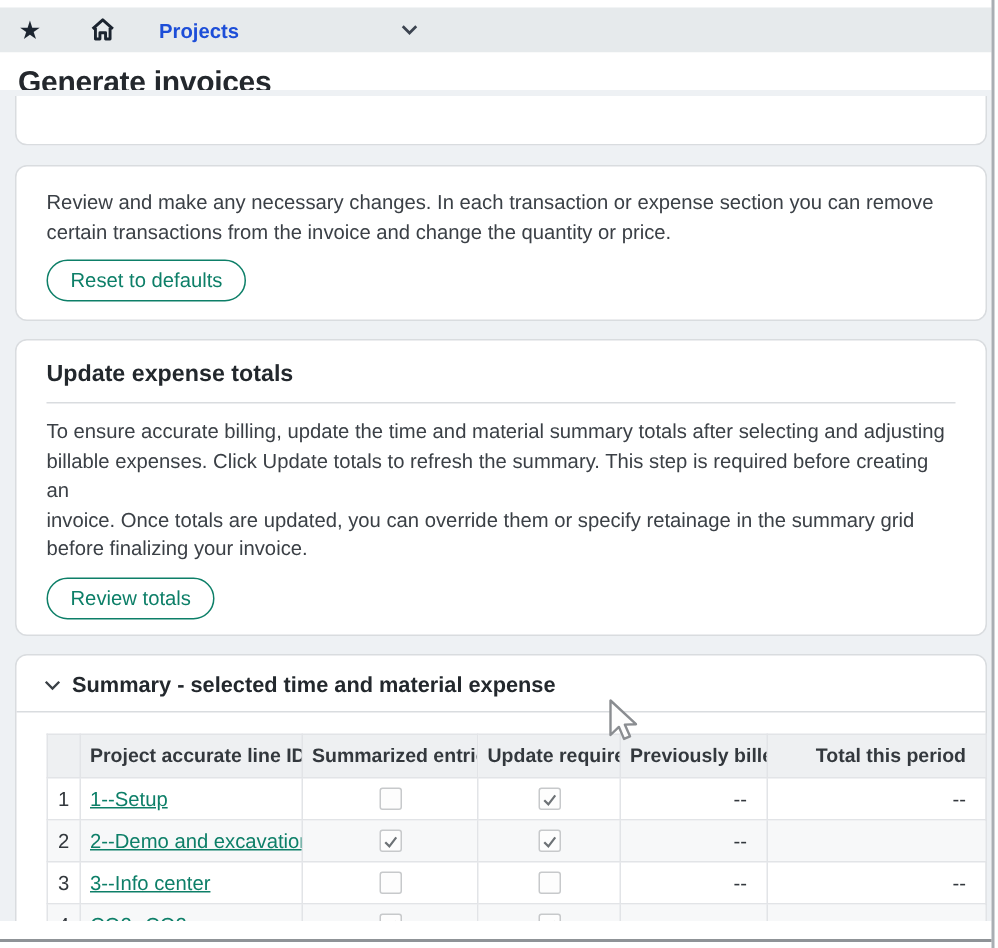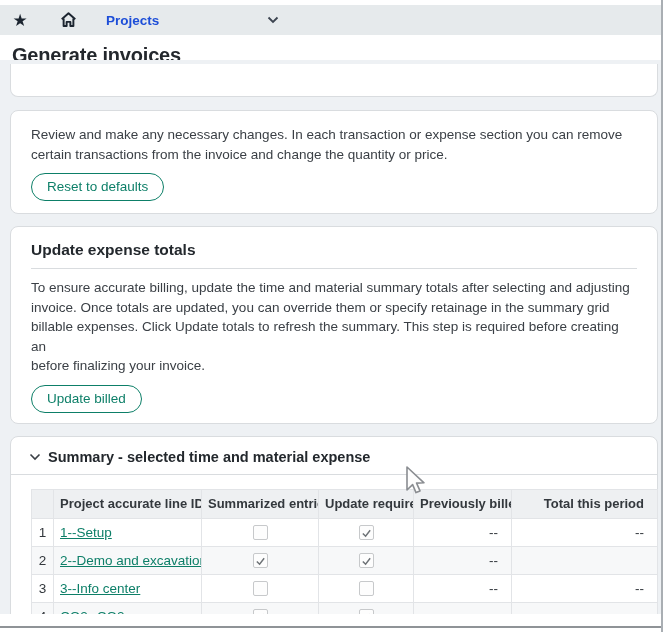--- a/index.html
+++ b/index.html
@@ -99,25 +99,25 @@
           <div>Review and make any necessary changes. In each transaction or expense section you can remove</div>
           <div>certain transactions from the invoice and change the quantity or price.</div>
         </div>
       <button class="pill-btn">Reset to defaults</button>
     </div>
 
     <div class="card card-update">
       <div class="section-heading">Update expense totals</div>
       <div class="para">
           <div>To ensure accurate billing, update the time and material summary totals after selecting and adjusting</div>
+          <div>billable expenses. Click Update totals to refresh the summary. This step is required before creating an</div>
           <div>invoice. Once totals are updated, you can override them or specify retainage in the summary grid</div>
-          <div>billable expenses. Click Update totals to refresh the summary. This step is required before creating an</div>
           <div>before finalizing your invoice.</div>
         </div>
-      <button class="pill-btn">Update billed</button>
+      <button class="pill-btn">Review totals</button>
     </div>
 
     <div class="card card-summary">
       <div class="summary-head">
         <span class="chev">
           <svg width="12" height="8" viewBox="0 0 12 8" fill="none" stroke="#3a4046" stroke-width="1.6">
               <path d="M1.5 1.5 L6 6 L10.5 1.5"></path>
             </svg>
         </span>
         <span class="summary-title">Summary - selected time and material expense</span>

